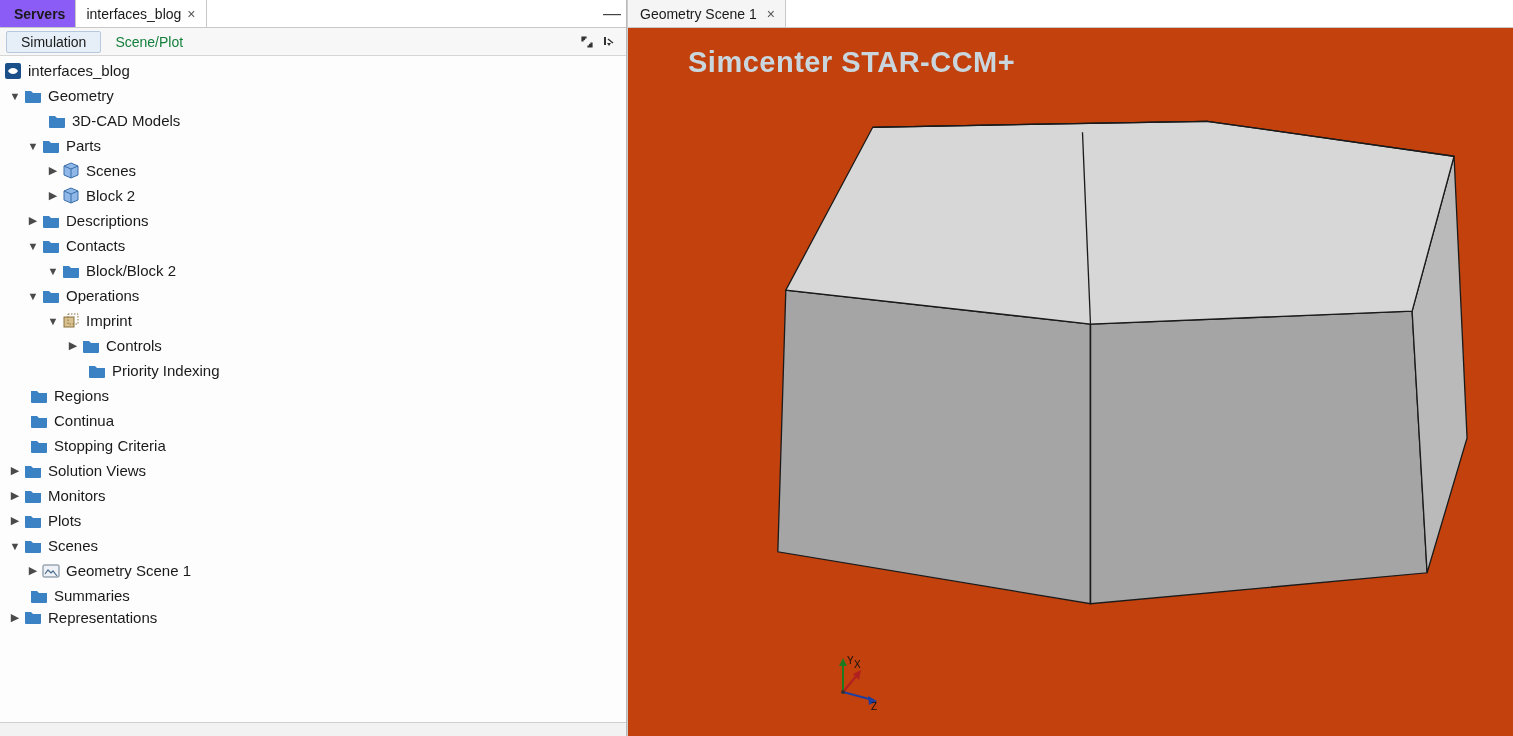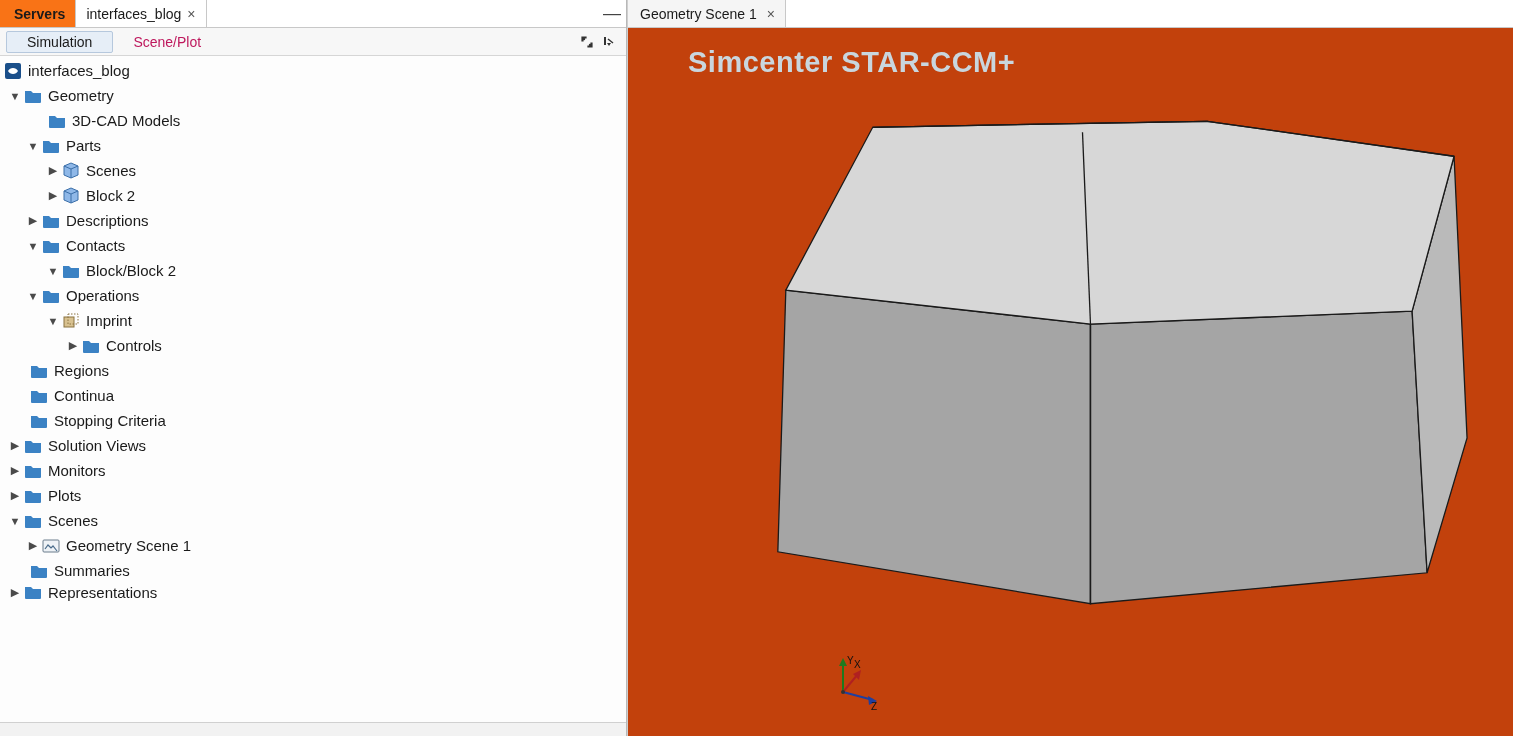--- a/index.html
+++ b/index.html
@@ -38,21 +38,21 @@
     align-items: center;
     padding: 0 10px;
     border-right: 1px solid #c8c8c8;
     font-size: 14px;
     cursor: pointer;
     user-select: none;
     gap: 6px;
   }
   .tab.servers {
     font-weight: 600;
-    background: #f97316;
+    background: #8b5cf6;
     padding-left: 14px;
   }
   .tab.file {
     font-weight: 400;
     background: #ffffff;
   }
   .tab .close-x {
     color: #555;
     font-size: 14px;
     line-height: 1;
@@ -69,30 +69,30 @@
   }
   .subheader {
     display: flex;
     align-items: center;
     height: 28px;
     background: #f7f7f7;
     border-bottom: 1px solid #d6d6d6;
     padding: 0 6px 0 6px;
   }
   .subheader .subtab {
-    padding: 2px 20px;
+    padding: 2px 14px;
     font-size: 14px;
     cursor: pointer;
   }
   .subheader .subtab.active {
     background: #e6eef7;
     border: 1px solid #b6c8dd;
     border-radius: 2px;
   }
-  .subheader .subtab.inactive { color: #be185d; }
+  .subheader .subtab.inactive { color: #15803d; }
   .subheader .spacer { flex: 1; }
   .subheader .icon-btn {
     width: 22px; height: 22px;
     display: flex; align-items: center; justify-content: center;
     color: #444; cursor: pointer;
   }
   .tree-wrap {
     flex: 1;
     display: flex;
     overflow: hidden;
@@ -368,20 +368,30 @@
           <span class="indent" style="width:64px"></span>
           <span class="twisty">▶</span>
           <span class="icon">
             <svg width="18" height="16" viewBox="0 0 18 16">
                 <path class="ic-folder" d="M1 3h6l2 2h8v9a1 1 0 0 1-1 1H2a1 1 0 0 1-1-1V3z"></path>
               </svg>
           </span>
           <span class="label">Controls</span>
         </div>
 
+        <div class="node">
+          <span class="indent" style="width:70px"></span>
+          <span class="twisty blank">▶</span>
+          <span class="icon">
+            <svg width="18" height="16" viewBox="0 0 18 16">
+                <path class="ic-folder" d="M1 3h6l2 2h8v9a1 1 0 0 1-1 1H2a1 1 0 0 1-1-1V3z"></path>
+              </svg>
+          </span>
+          <span class="label">Priority Indexing</span>
+        </div>
 
         <div class="node">
           <span class="indent" style="width:12px"></span>
           <span class="twisty blank">▶</span>
           <span class="icon">
             <svg width="18" height="16" viewBox="0 0 18 16">
                 <path class="ic-folder" d="M1 3h6l2 2h8v9a1 1 0 0 1-1 1H2a1 1 0 0 1-1-1V3z"></path>
               </svg>
           </span>
           <span class="label">Regions</span>

